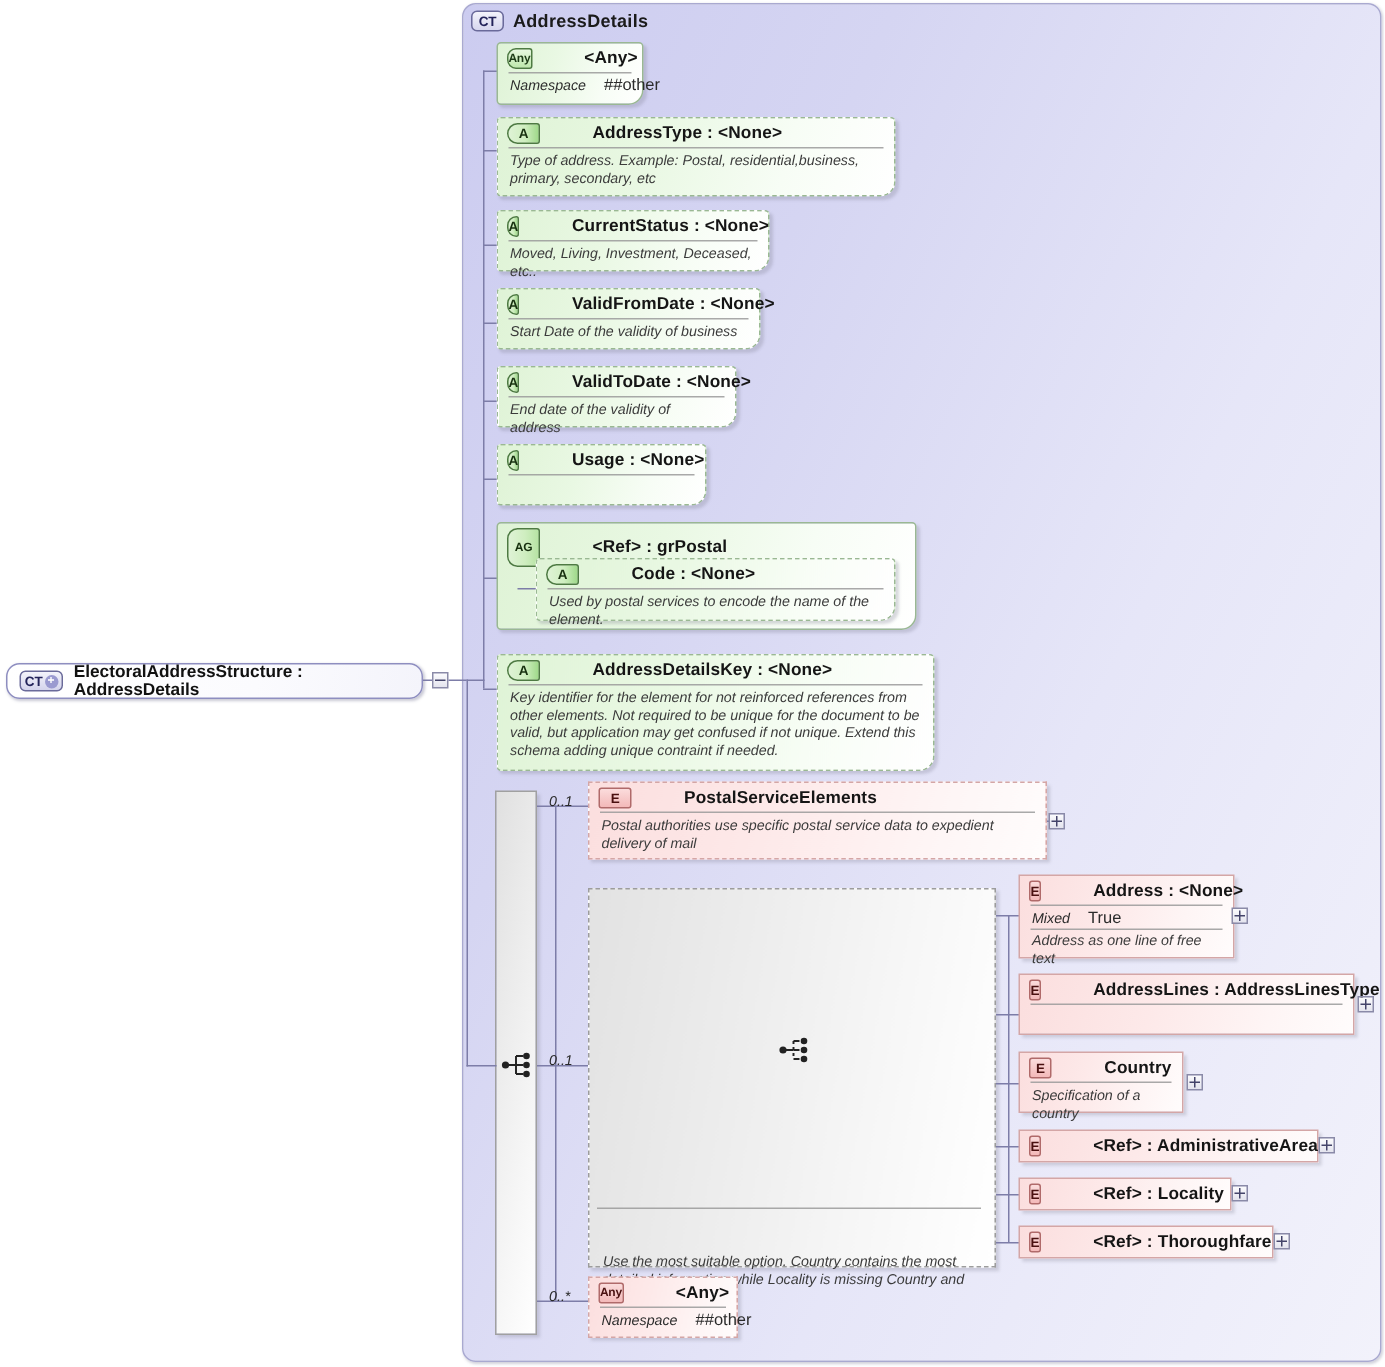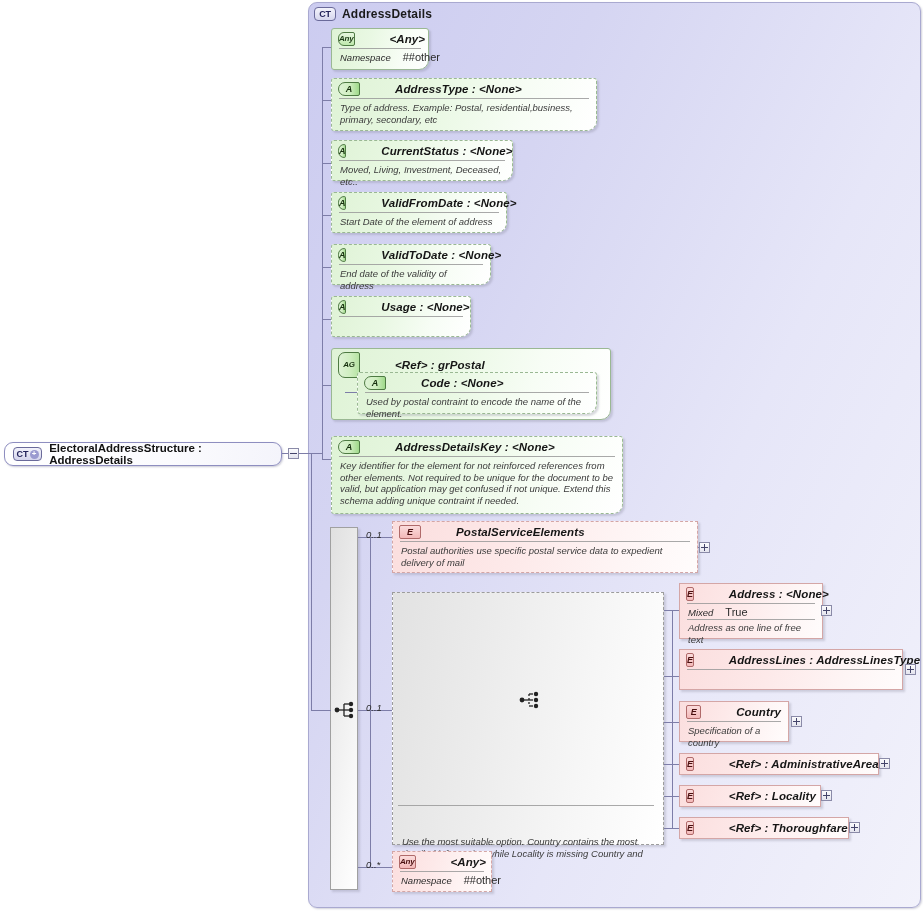--- a/index.html
+++ b/index.html
@@ -93,21 +93,20 @@
     border: 1px solid #8e8ec0;
     border-radius: 9px;
     box-shadow: 1px 1px 2px rgba(120,120,150,.40);
   }
 
   .node-head {
     display: flex; align-items: center; gap: 7px;
     padding: 3px 7px 2px 6px;
     font-size: 11.5px; font-weight: bold; color: #151515;
     white-space: nowrap;
-    font-style: italic;
   }
   .node-name { letter-spacing: .1px; margin-left: 28px; }
   .node-sep {
     height: 1px; background: #9a9a9a; margin: 0 7px; opacity: .85;
   }
   .node-doc {
     padding: 3px 8px 4px 8px;
     font-size: 9.5px; font-style: italic; color: #3b3b3b;
     line-height: 1.22;
   }
@@ -252,21 +251,21 @@
     <div class="node-sep"></div>
     <div class="node-doc">Moved, Living, Investment, Deceased, etc..</div>
   </div>
 
   <div class="abs node green" style="left:331px; top:192px; width:176px; height:41px; border-radius:3px 3px 10px 3px;">
     <div class="node-head">
       <span class="badge badge-a">A</span>
       <span class="node-name">ValidFromDate : &lt;None&gt;</span>
     </div>
     <div class="node-sep"></div>
-    <div class="node-doc">Start Date of the element of address</div>
+    <div class="node-doc">Start Date of the validity of business</div>
   </div>
 
   <div class="abs node green" style="left:331px; top:244px; width:160px; height:41px; border-radius:3px 3px 10px 3px;">
     <div class="node-head">
       <span class="badge badge-a">A</span>
       <span class="node-name">ValidToDate : &lt;None&gt;</span>
     </div>
     <div class="node-sep"></div>
     <div class="node-doc">End date of the validity of address</div>
   </div>
@@ -286,21 +285,21 @@
     </div>
   </div>
 
   <div class="abs ln h" style="left:345px; top:392px; width:14px;"></div>
   <div class="abs node green" style="left:357px; top:372px; width:240px; height:42px; border-radius:3px 3px 10px 3px;">
     <div class="node-head">
       <span class="badge badge-a">A</span>
       <span class="node-name">Code      : &lt;None&gt;</span>
     </div>
     <div class="node-sep"></div>
-    <div class="node-doc">Used by postal contraint to encode the name of the element.</div>
+    <div class="node-doc">Used by postal services to encode the name of the element.</div>
   </div>
 
   <div class="abs node green" style="left:331px; top:436px; width:292px; height:78px; border-radius:3px 3px 10px 3px;">
     <div class="node-head">
       <span class="badge badge-a">A</span>
       <span class="node-name">AddressDetailsKey : &lt;None&gt;</span>
     </div>
     <div class="node-sep"></div>
     <div class="node-doc">Key identifier for the element for not reinforced references from other elements. Not required to be unique for the document to be valid, but application may get confused if not unique. Extend this schema adding unique contraint if needed.</div>
   </div>

